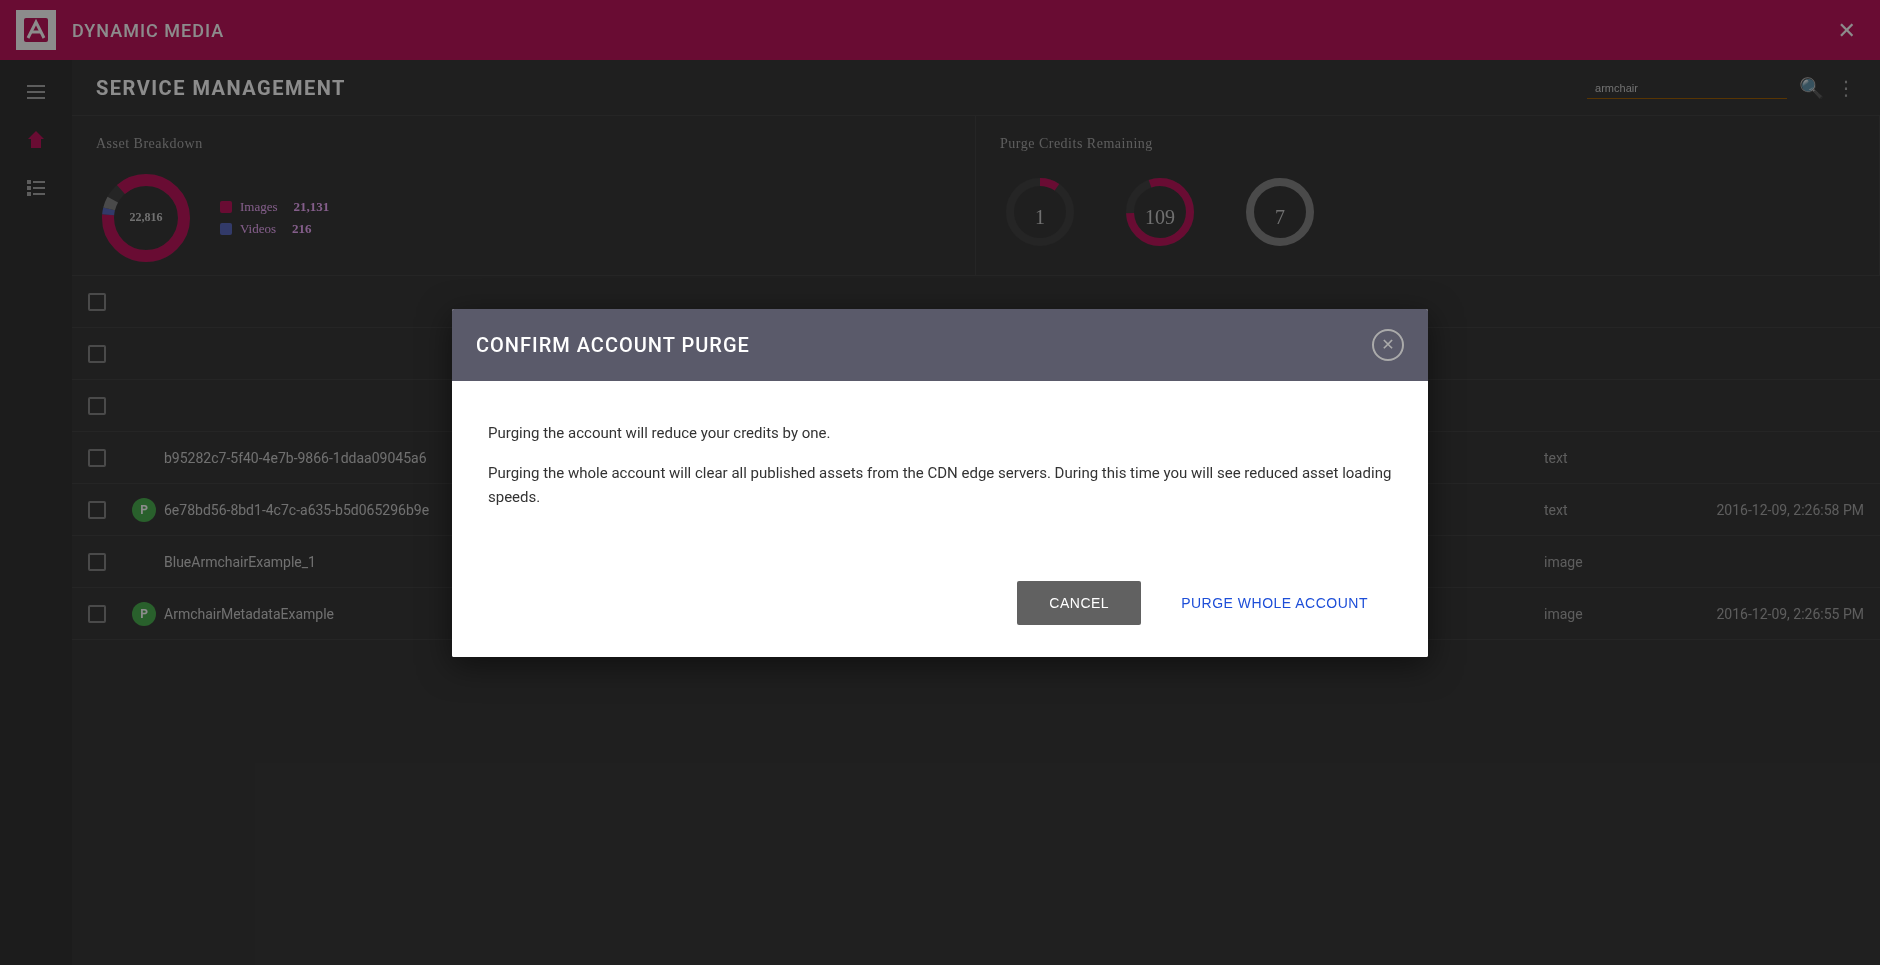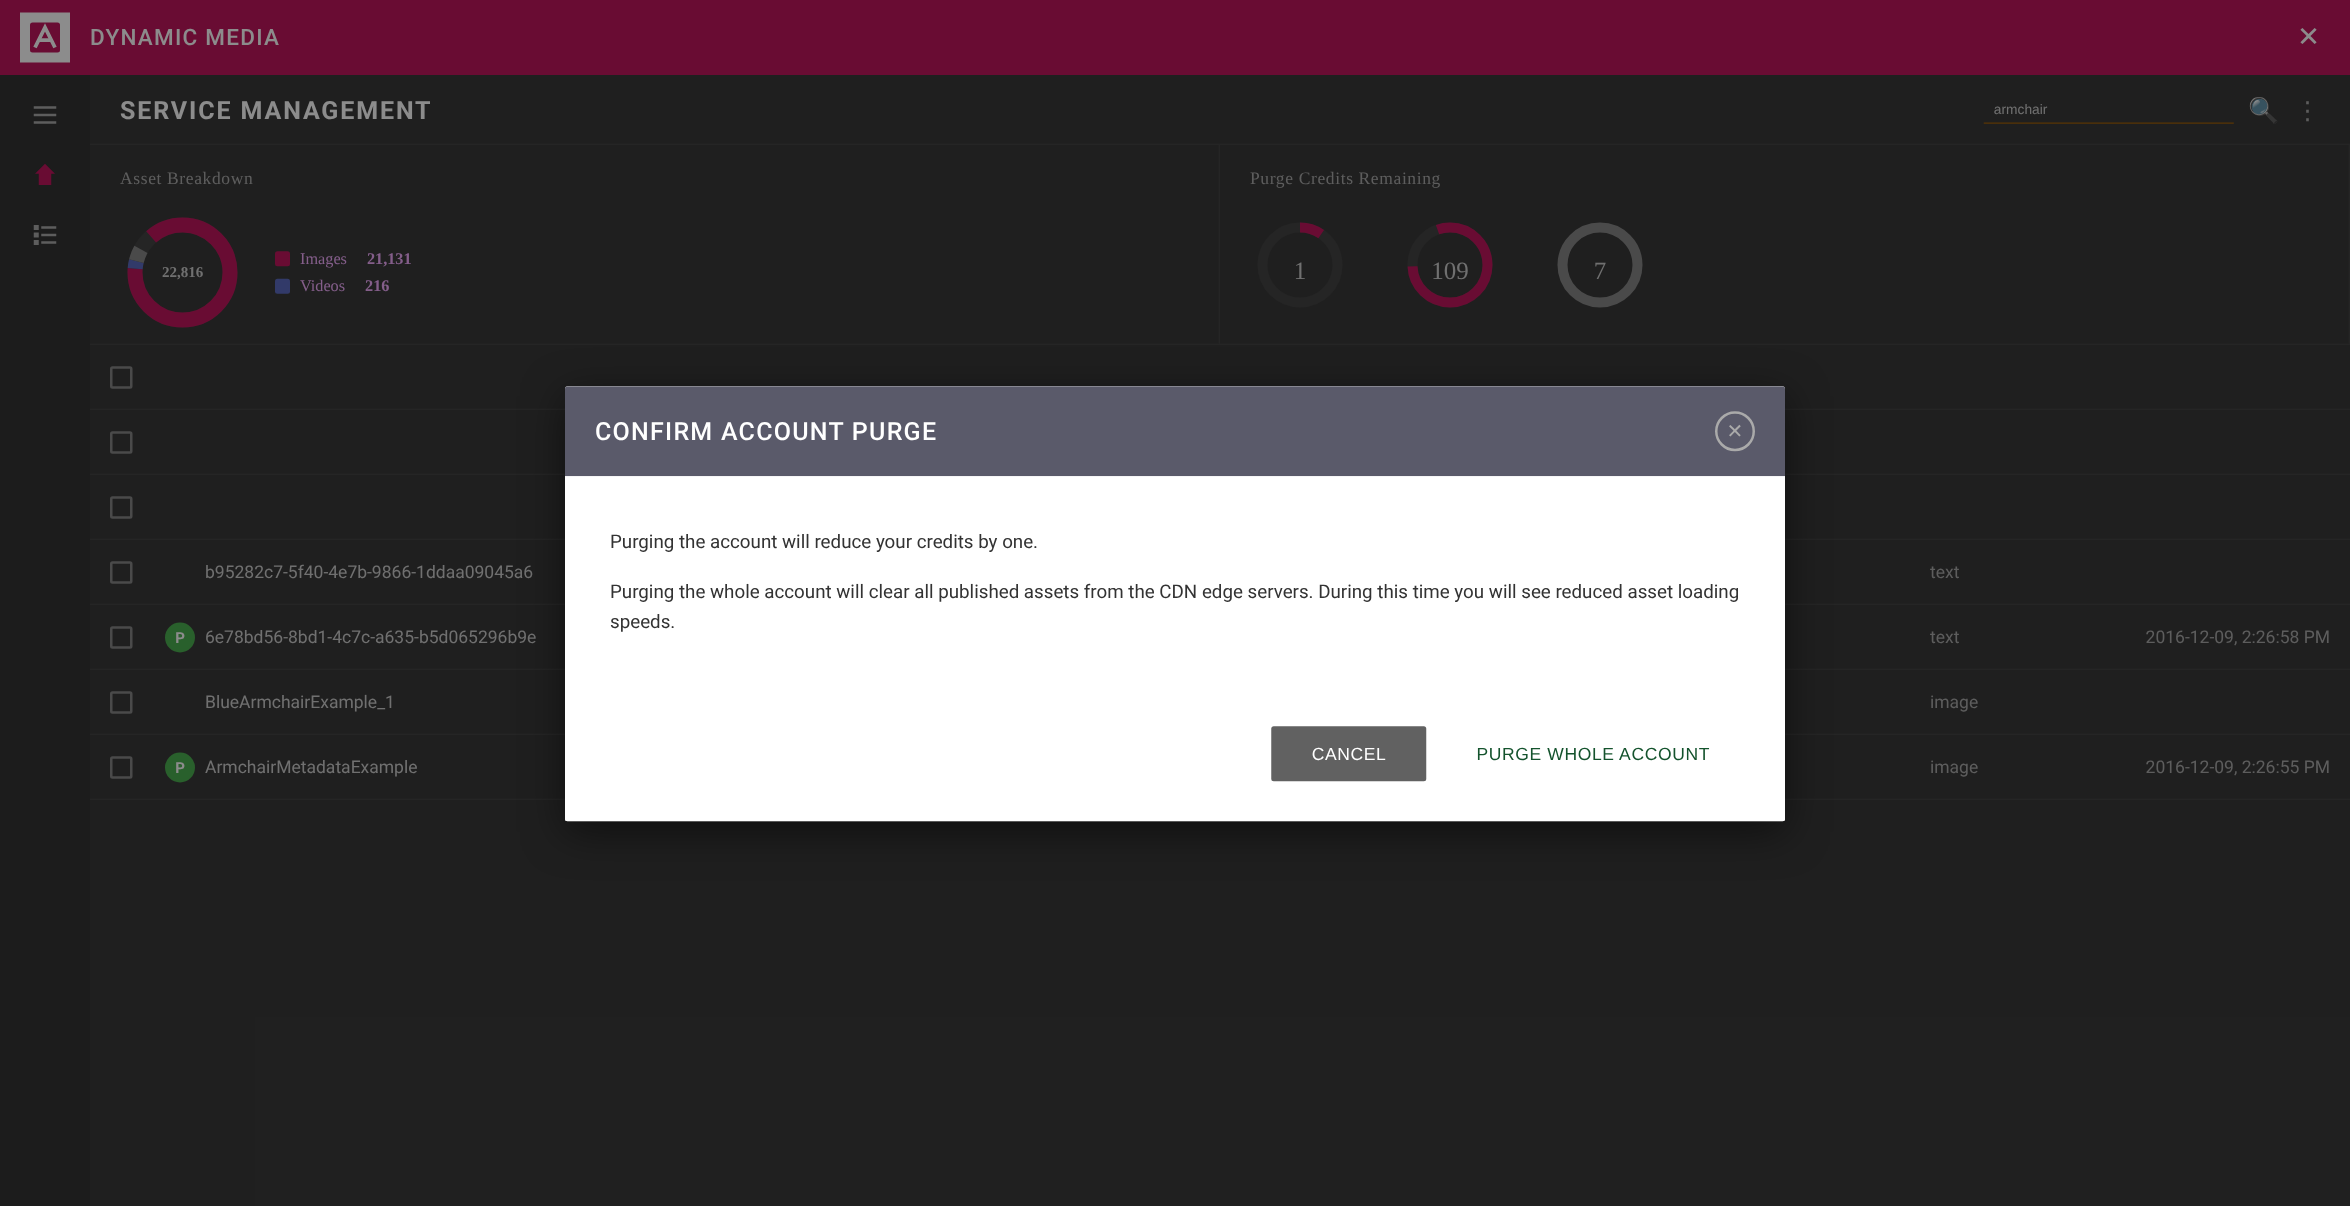--- a/index.html
+++ b/index.html
@@ -351,21 +351,21 @@
       border: none;
       padding: 14px 32px;
       font-size: 14px;
       font-weight: 500;
       letter-spacing: 0.5px;
       cursor: pointer;
       border-radius: 2px;
     }
     .btn-purge {
       background: transparent;
-      color: #14532d;
+      color: #1d4ed8;
       border: none;
       padding: 14px 24px;
       font-size: 14px;
       font-weight: 500;
       letter-spacing: 0.5px;
       cursor: pointer;
     }
   </style>
 </head>
 <body>

